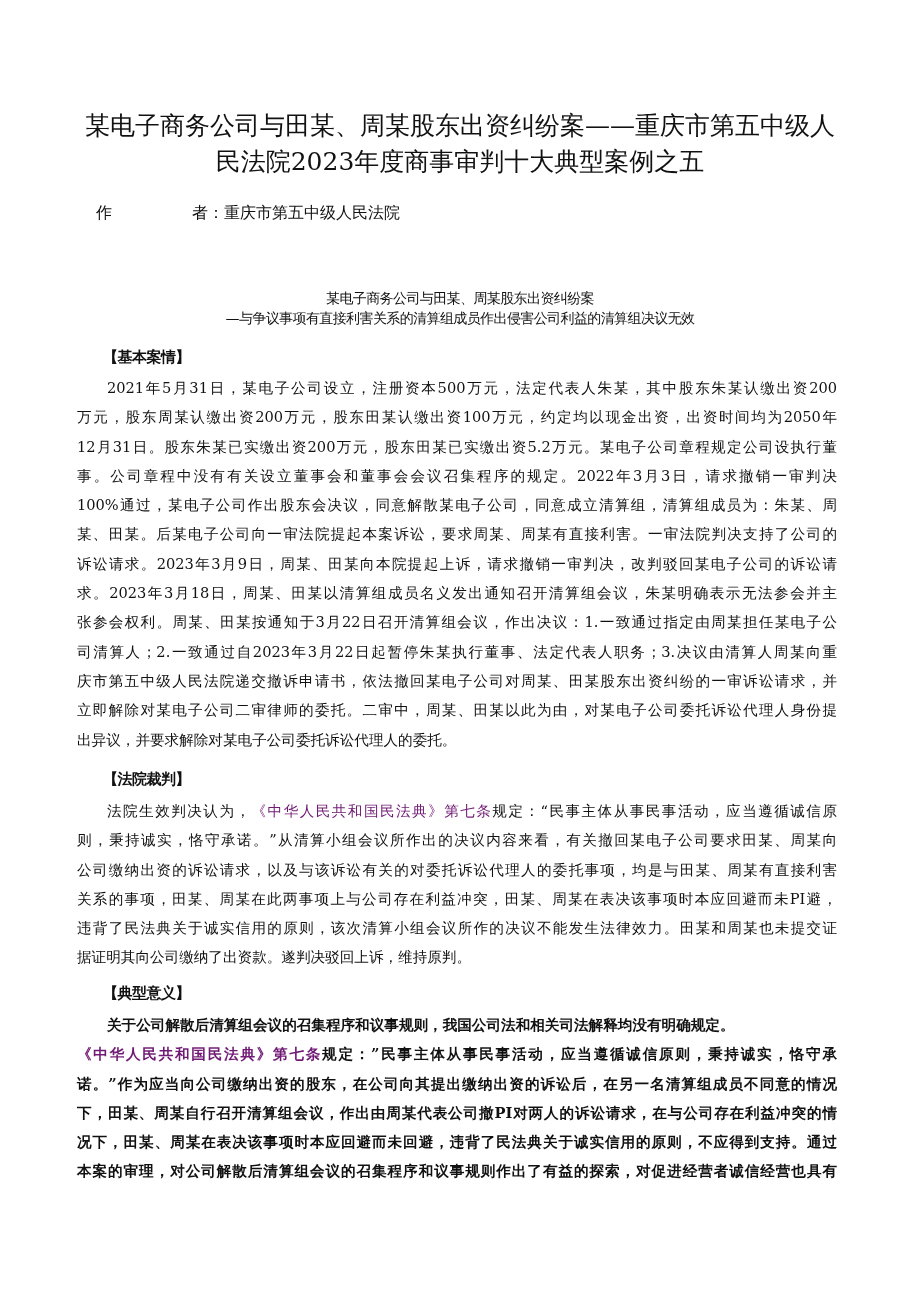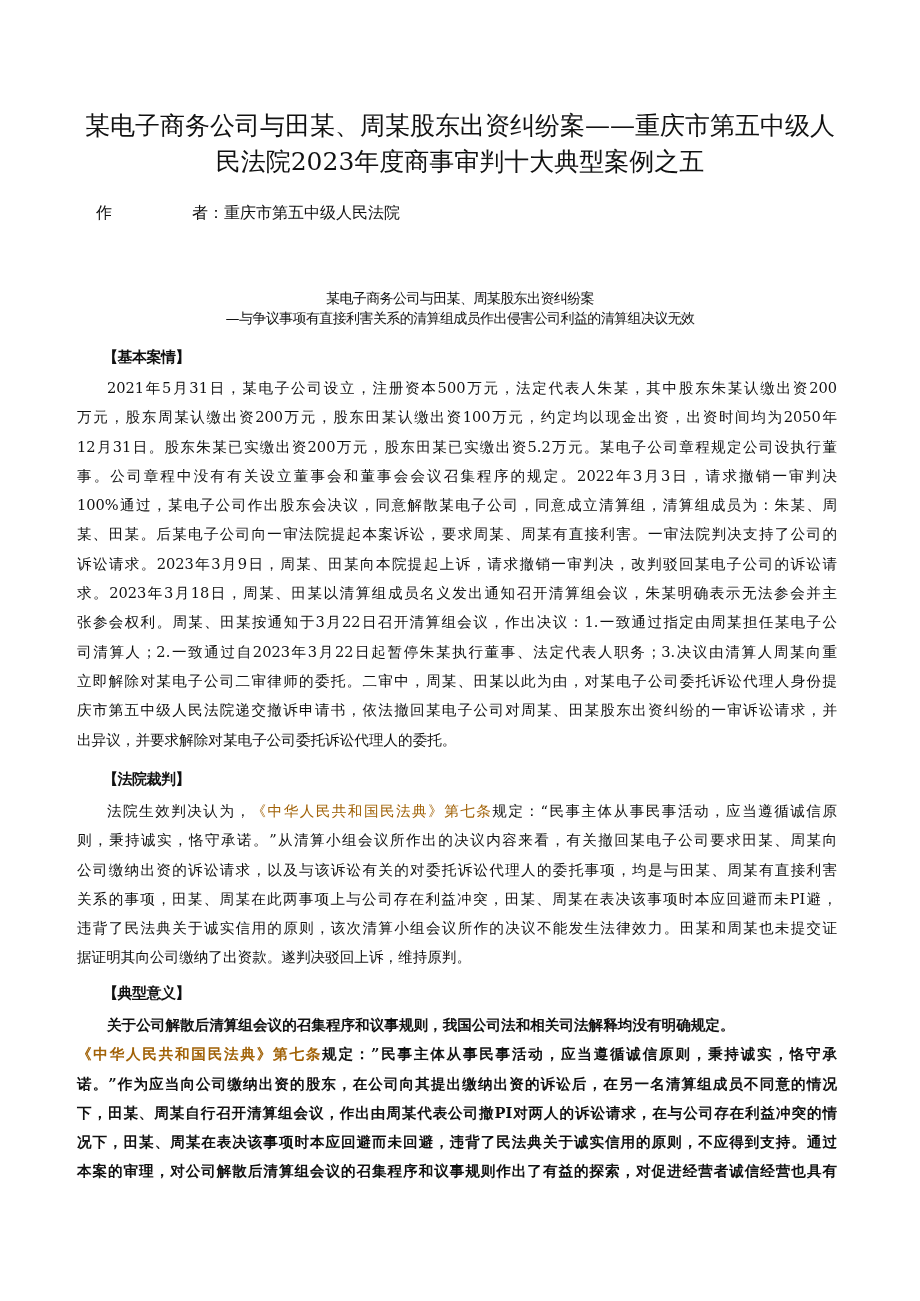--- a/index.html
+++ b/index.html
@@ -37,21 +37,21 @@
     font-family: "DejaVu Sans", "Liberation Sans", sans-serif;
     font-size: 15px; line-height: 22px; font-weight: bold; letter-spacing: -0.5px;
   }
   .para {
     position: absolute; left: 77px; width: 760px;
     font-size: 14.6px; line-height: 29.3px;
   }
   .para .ln { display: block; white-space: nowrap; height: 29.3px; }
   .para .ln.just { text-align-last: justify; text-align: justify; }
   .para .ln.ind { padding-left: 30px; }
-  .link { color: #a16207; margin-top: 15px; }
+  .link { color: #701a75; margin-top: 15px; }
 </style>
 </head>
 <body>
 
 <div class="page">
 
   <div class="title">
     <span class="line">某电子商务公司与田某、周某股东出资纠纷案——重庆市第五中级人</span>
     <span class="line">民法院2023年度商事审判十大典型案例之五</span>
   </div>
@@ -68,22 +68,22 @@
     <span class="ln just ind">2021年5月31日，某电子公司设立，注册资本500万元，法定代表人朱某，其中股东朱某认缴出资200</span>
     <span class="ln just">万元，股东周某认缴出资200万元，股东田某认缴出资100万元，约定均以现金出资，出资时间均为2050年</span>
     <span class="ln just">12月31日。股东朱某已实缴出资200万元，股东田某已实缴出资5.2万元。某电子公司章程规定公司设执行董</span>
     <span class="ln just">事。公司章程中没有有关设立董事会和董事会会议召集程序的规定。2022年3月3日，请求撤销一审判决</span>
     <span class="ln just">100%通过，某电子公司作出股东会决议，同意解散某电子公司，同意成立清算组，清算组成员为：朱某、周</span>
     <span class="ln just">某、田某。后某电子公司向一审法院提起本案诉讼，要求周某、周某有直接利害。一审法院判决支持了公司的</span>
     <span class="ln just">诉讼请求。2023年3月9日，周某、田某向本院提起上诉，请求撤销一审判决，改判驳回某电子公司的诉讼请</span>
     <span class="ln just">求。2023年3月18日，周某、田某以清算组成员名义发出通知召开清算组会议，朱某明确表示无法参会并主</span>
     <span class="ln just">张参会权利。周某、田某按通知于3月22日召开清算组会议，作出决议：1.一致通过指定由周某担任某电子公</span>
     <span class="ln just">司清算人；2.一致通过自2023年3月22日起暂停朱某执行董事、法定代表人职务；3.决议由清算人周某向重</span>
+    <span class="ln just">庆市第五中级人民法院递交撤诉申请书，依法撤回某电子公司对周某、田某股东出资纠纷的一审诉讼请求，并</span>
     <span class="ln just">立即解除对某电子公司二审律师的委托。二审中，周某、田某以此为由，对某电子公司委托诉讼代理人身份提</span>
-    <span class="ln just">庆市第五中级人民法院递交撤诉申请书，依法撤回某电子公司对周某、田某股东出资纠纷的一审诉讼请求，并</span>
     <span class="ln">出异议，并要求解除对某电子公司委托诉讼代理人的委托。</span>
   </div>
 
   <div class="section" style="top:768px;">【法院裁判】</div>
   <div class="para" style="top:796px;">
     <span class="ln just ind"><span>法院生效判决认为，</span><span class="link">《中华人民共和国民法典》第七条</span><span>规定：“民事主体从事民事活动，应当遵循诚信原</span></span>
     <span class="ln just">则，秉持诚实，恪守承诺。”从清算小组会议所作出的决议内容来看，有关撤回某电子公司要求田某、周某向</span>
     <span class="ln just">公司缴纳出资的诉讼请求，以及与该诉讼有关的对委托诉讼代理人的委托事项，均是与田某、周某有直接利害</span>
     <span class="ln just">关系的事项，田某、周某在此两事项上与公司存在利益冲突，田某、周某在表决该事项时本应回避而未PI避，</span>
     <span class="ln just">违背了民法典关于诚实信用的原则，该次清算小组会议所作的决议不能发生法律效力。田某和周某也未提交证</span>

